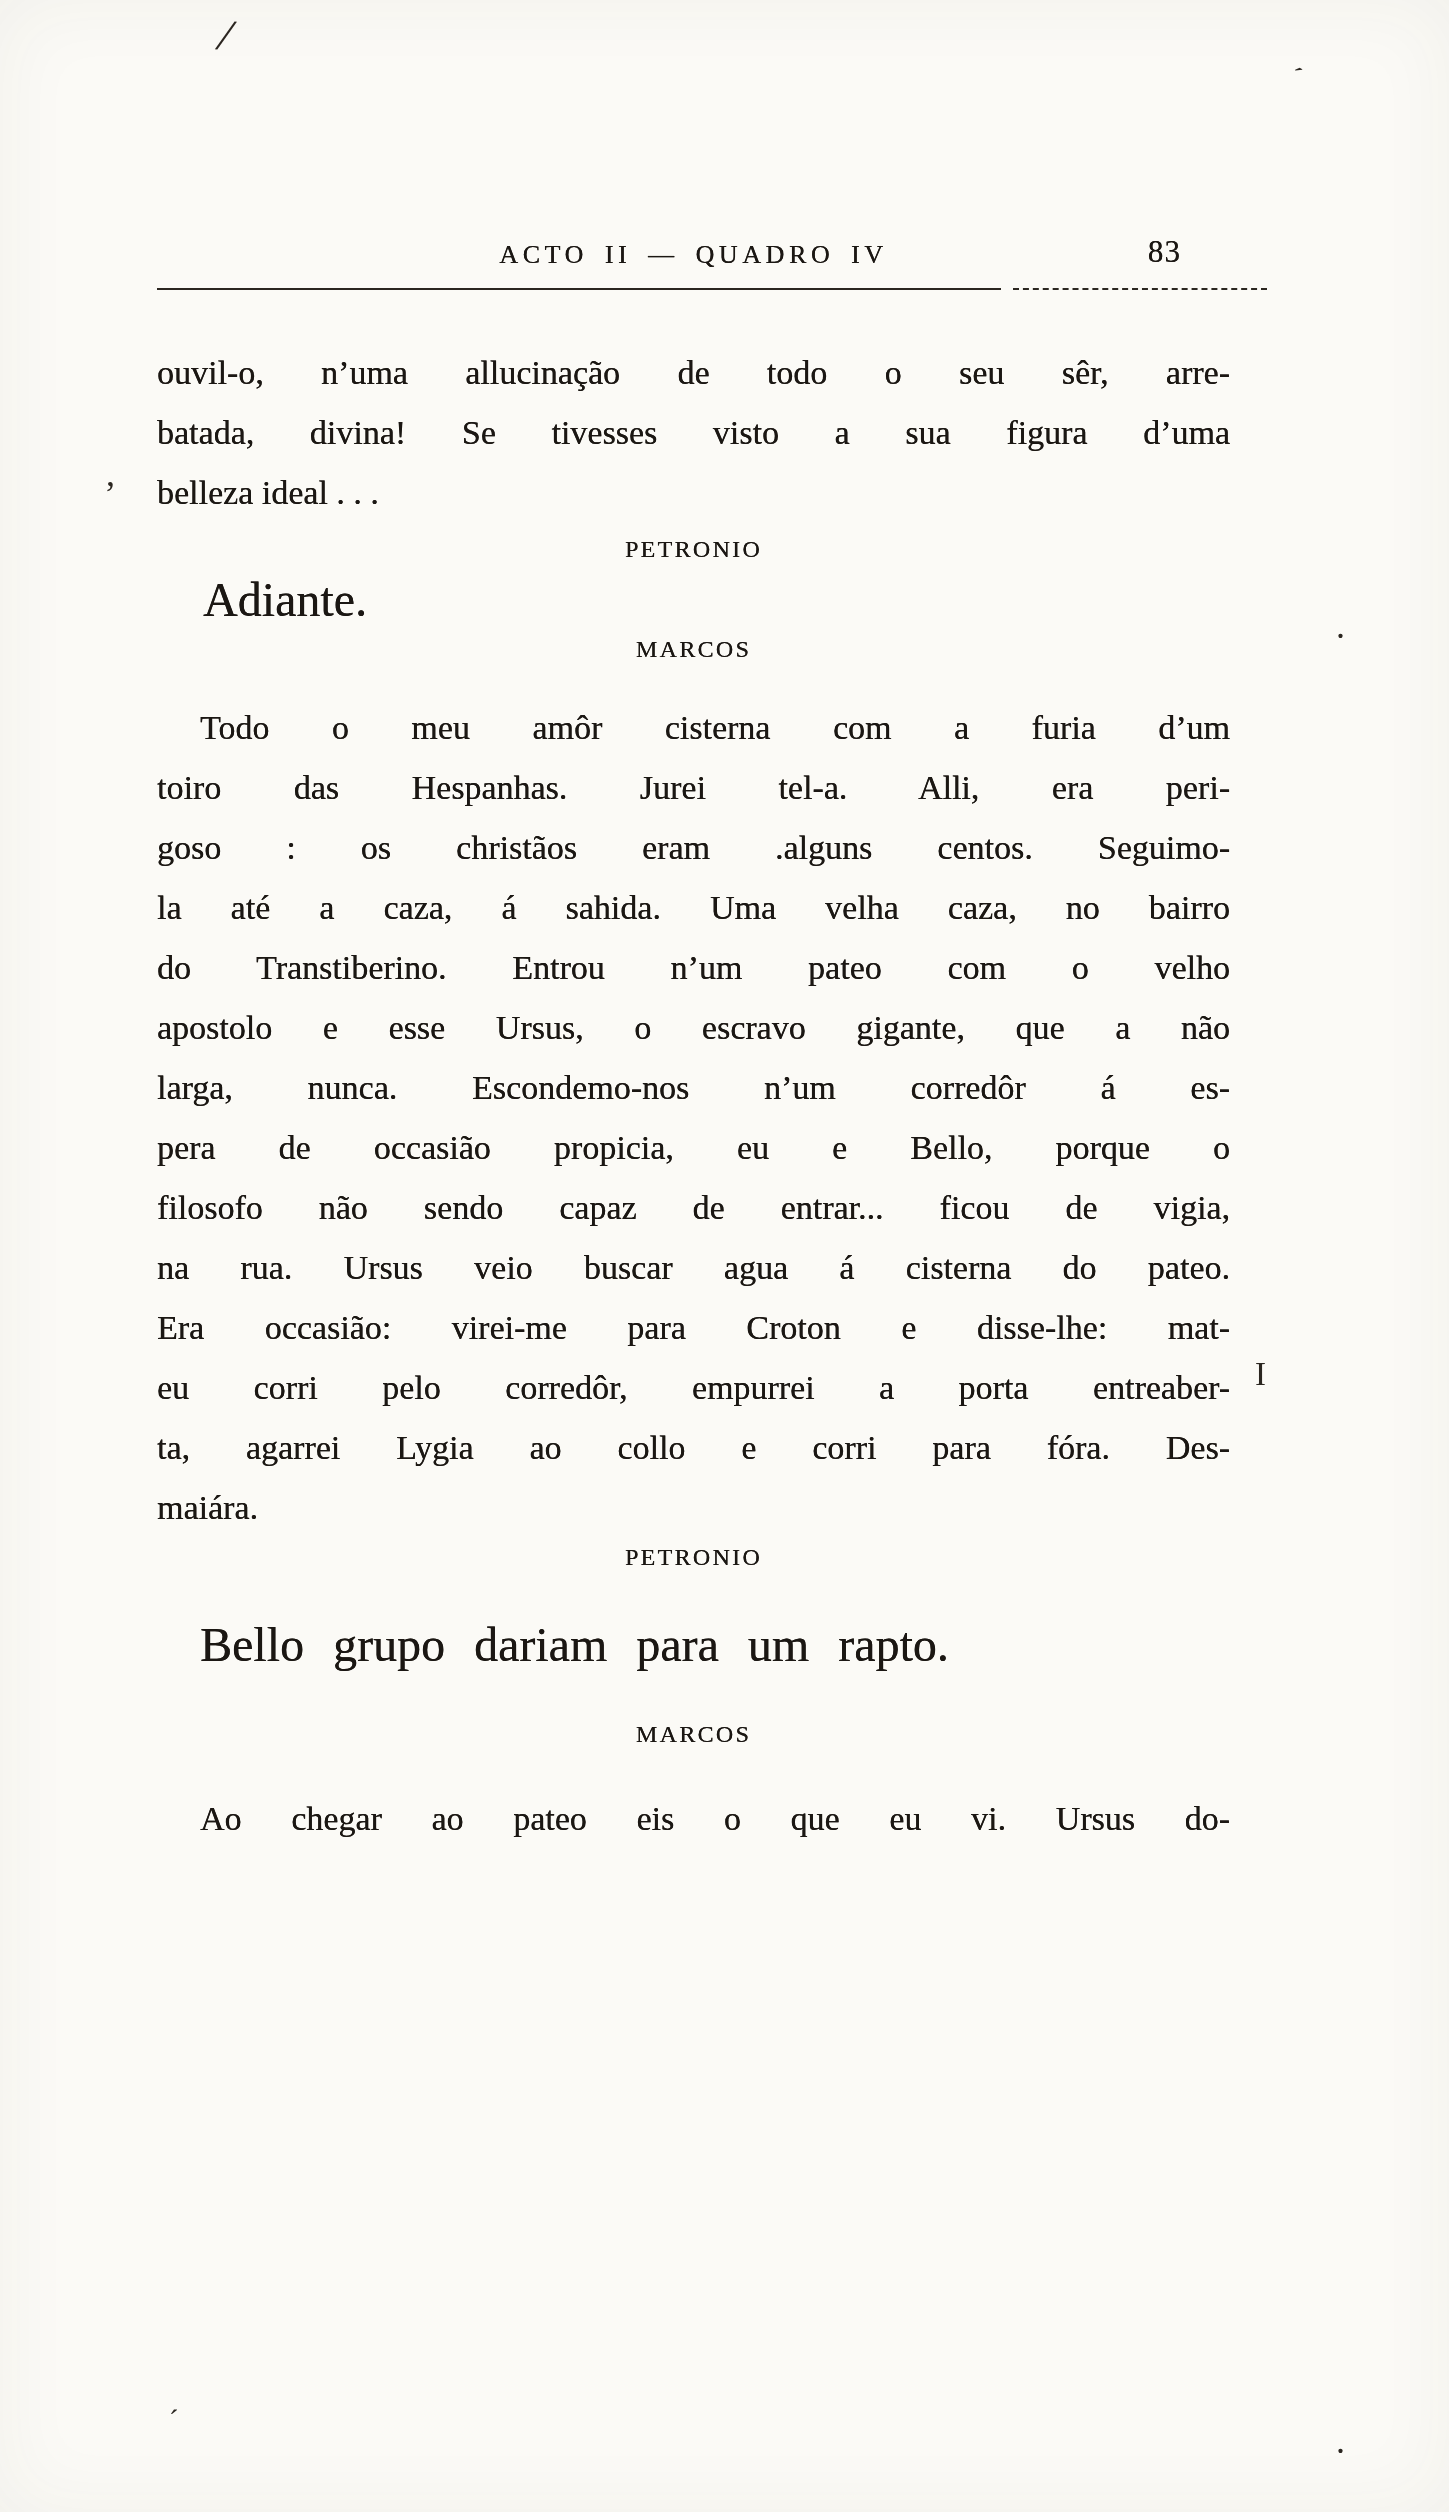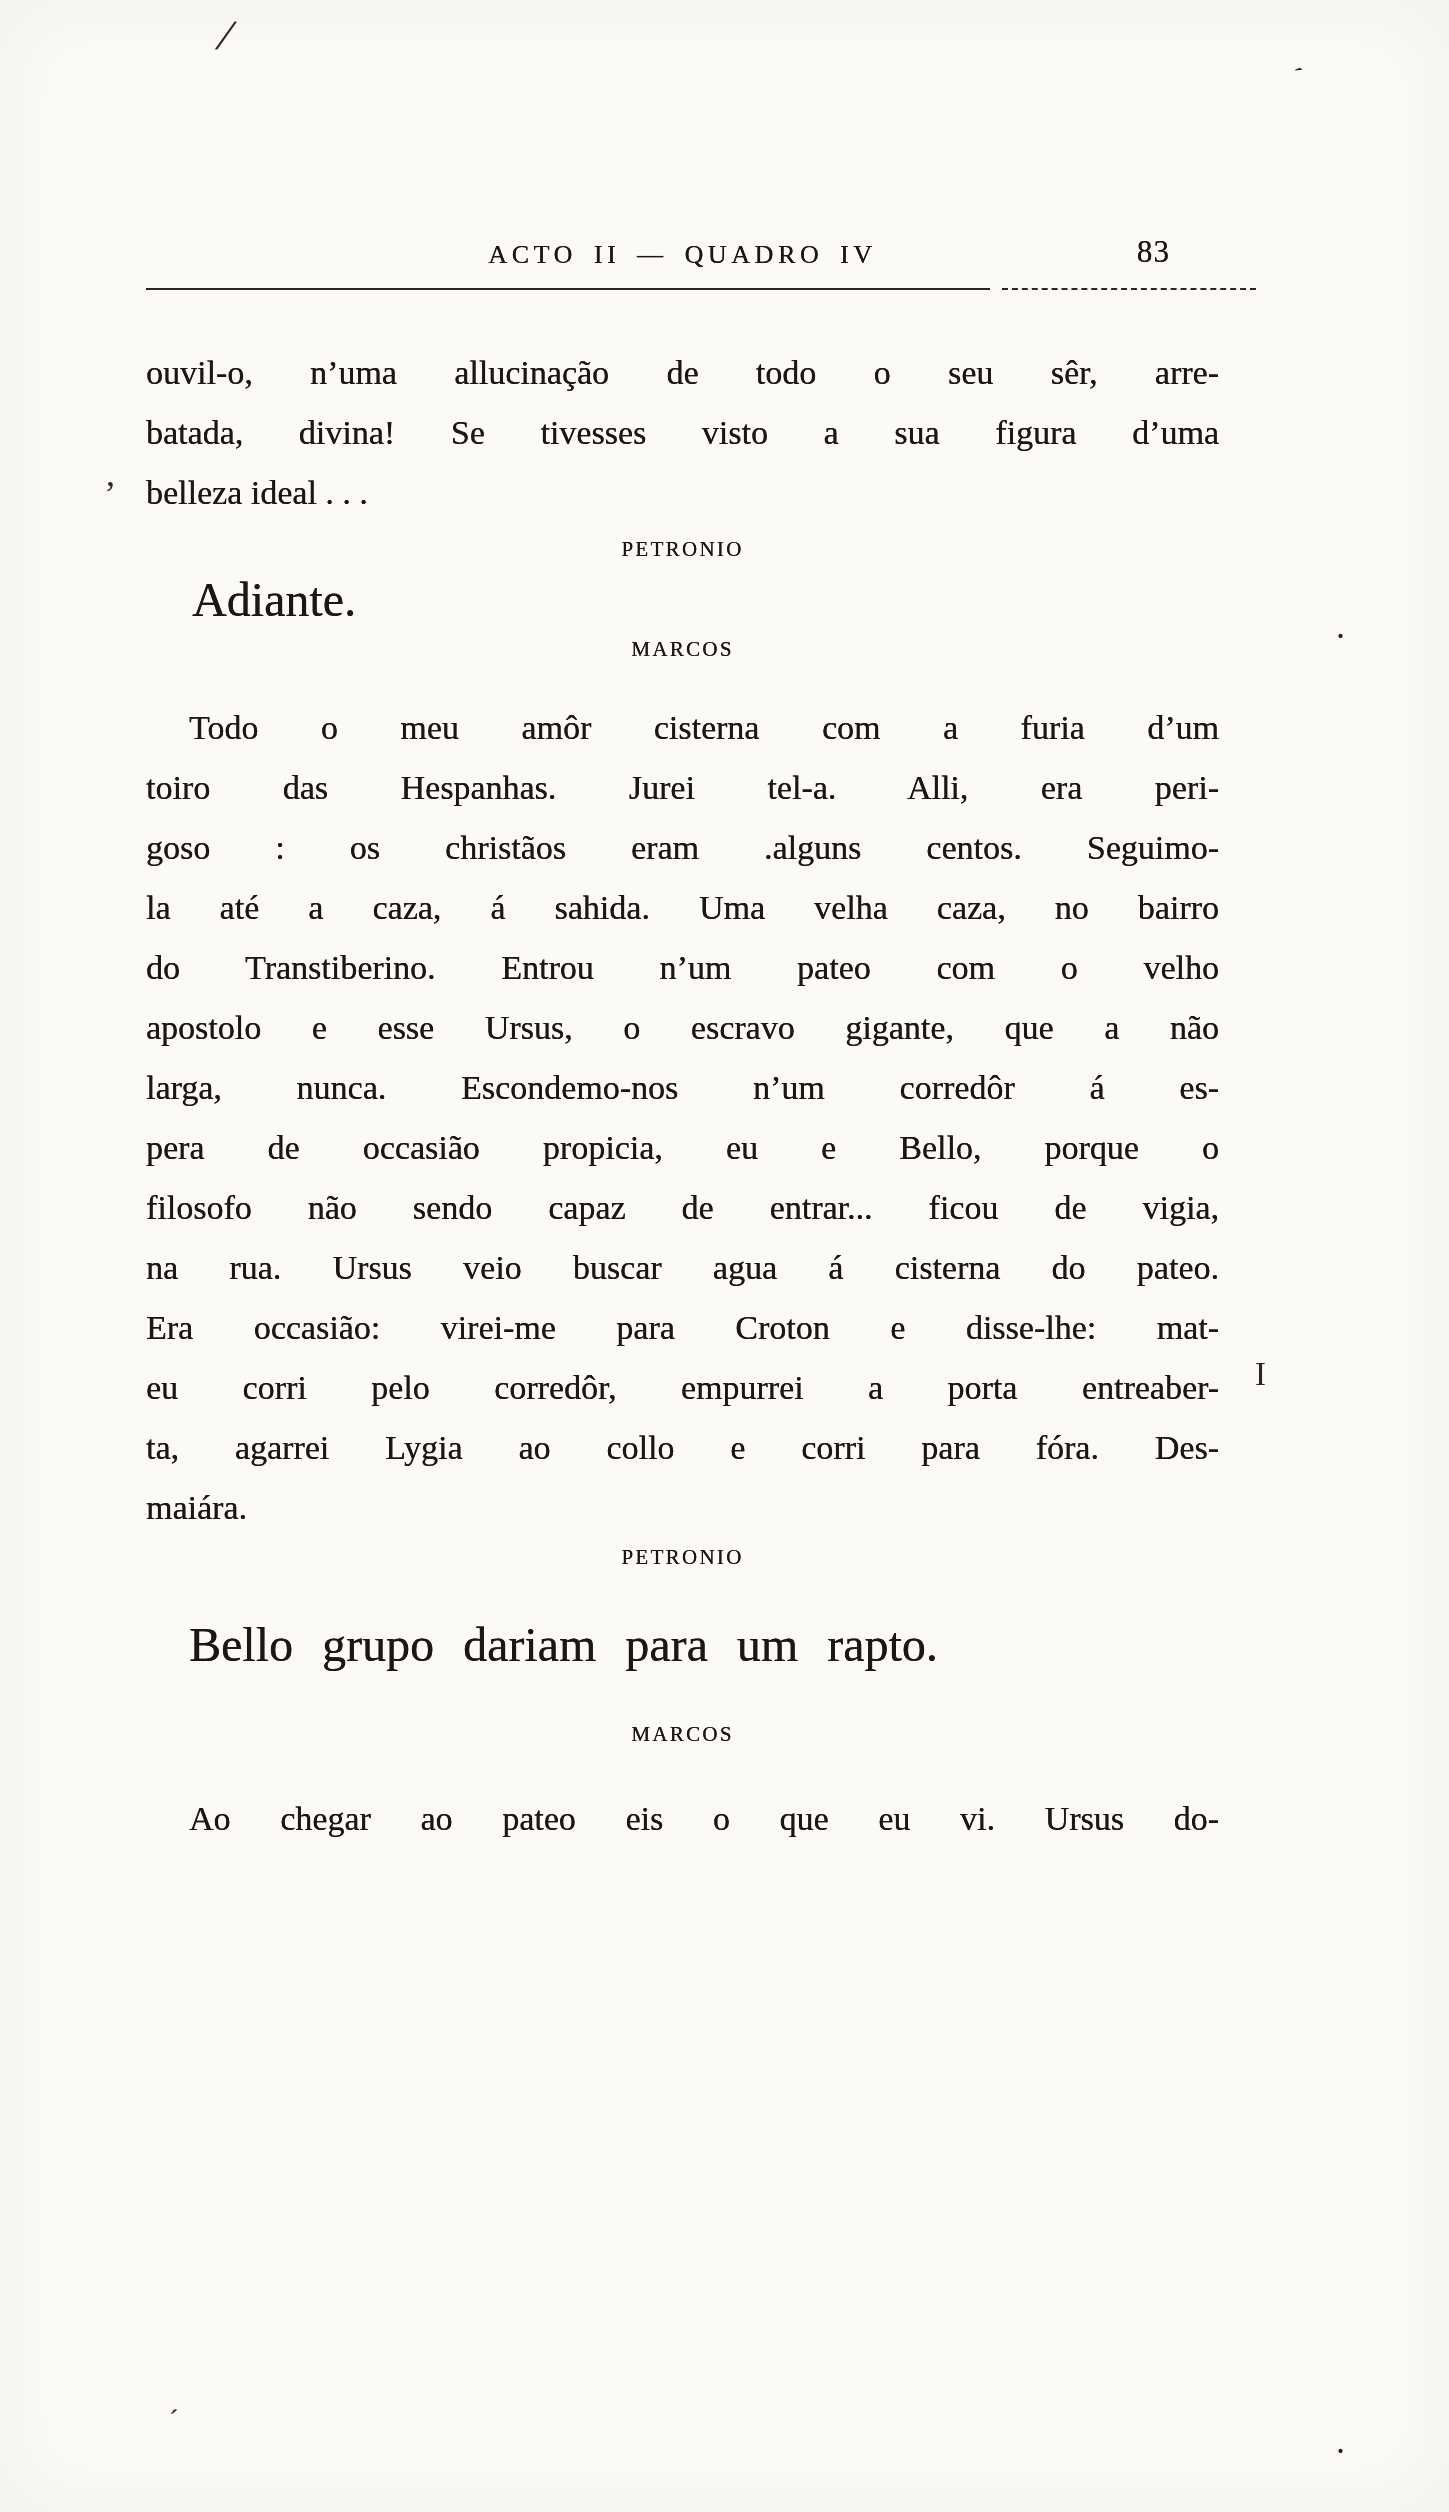--- a/index.html
+++ b/index.html
@@ -16,21 +16,21 @@
     overflow: hidden;
   }
   .page {
     position: absolute;
     inset: 0;
     background: #fbfaf6;
     box-shadow: inset 0 0 80px rgba(60,50,40,0.05);
   }
   .col {
     position: absolute;
-    left: 146px;
+    left: 157px;
     top: 238px;
     width: 1073px;
   }
   
   .header {
     position: relative;
     height: 34px;
     text-align: center;
     font-size: 26px;
     letter-spacing: 4.6px;
@@ -77,21 +77,21 @@
   }
   .ll {
     white-space: normal;
     text-align: left;
   }
   .ind75 { padding-left: 43px; }
   .ind80 { padding-left: 46px; }
   .wsp   { word-spacing: 17px; }
   .speaker {
     text-align: center;
-    font-size: 21px;
+    font-size: 24px;
     letter-spacing: 2.3px;
     line-height: 34px;
     text-shadow: 0.2px 0 0 currentColor;
   }
   .dialogue {
     font-size: 48px;
     line-height: 60px;
     text-shadow: 0.2px 0 0 currentColor;
   }
   

